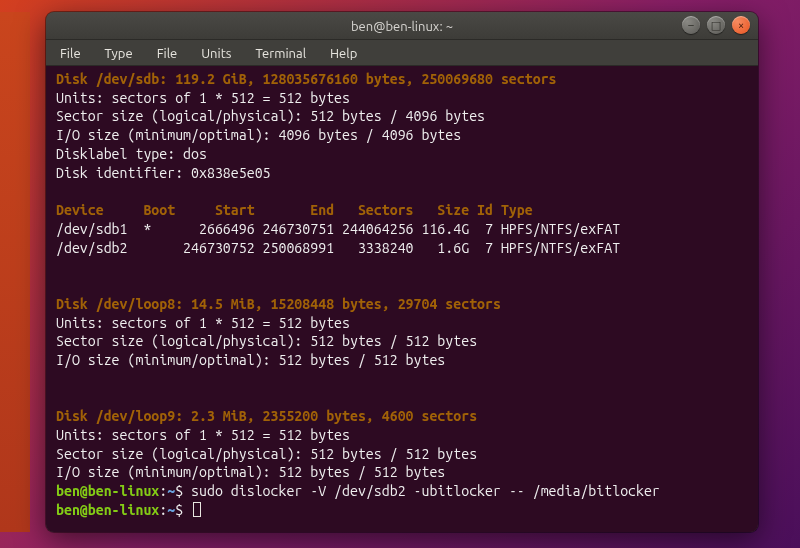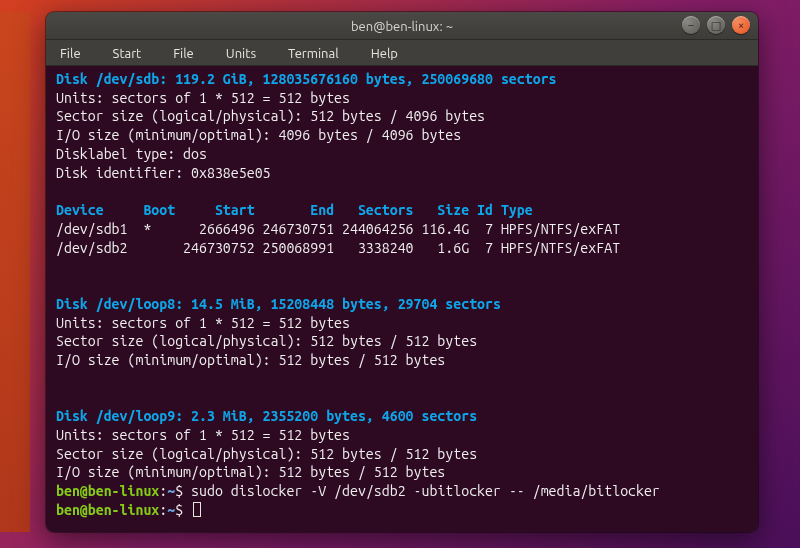--- a/index.html
+++ b/index.html
@@ -43,41 +43,41 @@
     font-size:11px; line-height:1;
     color:#3a2a10;
     box-shadow:inset 0 1px 1px rgba(255,255,255,.4), 0 1px 1px rgba(0,0,0,.5);
     cursor:pointer;
   }
   .ctl.min{background:radial-gradient(circle at 30% 30%, #8a8984,#595854);color:#2a2924}
   .ctl.max{background:radial-gradient(circle at 30% 30%, #8a8984,#595854);color:#2a2924}
   .ctl.close{background:radial-gradient(circle at 30% 30%, #f58b61,#e95420);color:#3a1405}
   .menubar{
     height:26px;
-    display:flex;align-items:center; gap:16px;
+    display:flex;align-items:center; gap:8px;
     padding:0 6px;
     background:#403f3b;
     color:#e8e6e0;
     font-size:13px;
     border-bottom:1px solid #2b2a27;
     flex-shrink:0;
   }
   .menu-item{padding:3px 8px;border-radius:3px;cursor:pointer}
   .terminal{
     flex:1;
     background:#2d0a22;
     color:#efefef;
     font-family:"Ubuntu Mono","DejaVu Sans Mono",monospace;
     font-size:14.2px;
     line-height:1.32;
     padding:4px 10px 6px 10px;
     white-space:pre;
     overflow:hidden;
   }
-  .bold{font-weight:bold;color:#0ea5e9}
+  .bold{font-weight:bold;color:#a16207}
   .grn{color:#84cc16;font-weight:bold}
   .blu{color:#6aa3df;font-weight:bold}
   .cursor{
     display:inline-block;width:8px;height:15px;
     border:1px solid #e8e6e0;margin-left:2px;vertical-align:-2px;
   }
 </style>
 </head>
 <body>
 
@@ -95,21 +95,21 @@
         <span>□</span>
       </div>
       <div class="ctl close">
         <span>×</span>
       </div>
     </div>
   </div>
 
   <div class="menubar">
     <div class="menu-item">File</div>
-    <div class="menu-item">Start</div>
+    <div class="menu-item">Type</div>
     <div class="menu-item">File</div>
     <div class="menu-item">Units</div>
     <div class="menu-item">Terminal</div>
     <div class="menu-item">Help</div>
   </div>
 
   <div class="terminal" id="term"><div class="bold">Disk /dev/sdb: 119.2 GiB, 128035676160 bytes, 250069680 sectors</div><div>Units: sectors of 1 * 512 = 512 bytes</div><div>Sector size (logical/physical): 512 bytes / 4096 bytes</div><div>I/O size (minimum/optimal): 4096 bytes / 4096 bytes</div><div>Disklabel type: dos</div><div>Disk identifier: 0x838e5e05</div><div>&nbsp;</div><div class="bold">Device     Boot     Start       End   Sectors   Size Id Type</div><div>/dev/sdb1  *      2666496 246730751 244064256 116.4G  7 HPFS/NTFS/exFAT</div><div>/dev/sdb2       246730752 250068991   3338240   1.6G  7 HPFS/NTFS/exFAT</div><div>&nbsp;</div><div>&nbsp;</div><div class="bold">Disk /dev/loop8: 14.5 MiB, 15208448 bytes, 29704 sectors</div><div>Units: sectors of 1 * 512 = 512 bytes</div><div>Sector size (logical/physical): 512 bytes / 512 bytes</div><div>I/O size (minimum/optimal): 512 bytes / 512 bytes</div><div>&nbsp;</div><div>&nbsp;</div><div class="bold">Disk /dev/loop9: 2.3 MiB, 2355200 bytes, 4600 sectors</div><div>Units: sectors of 1 * 512 = 512 bytes</div><div>Sector size (logical/physical): 512 bytes / 512 bytes</div><div>I/O size (minimum/optimal): 512 bytes / 512 bytes</div><div><span class="grn">ben@ben-linux</span>:<span class="blu">~</span>$ <span>sudo dislocker -V /dev/sdb2 -ubitlocker -- /media/bitlocker</span></div><div><span class="grn">ben@ben-linux</span>:<span class="blu">~</span>$ <span></span><span class="cursor"></span></div></div>
 
 </div>
 

